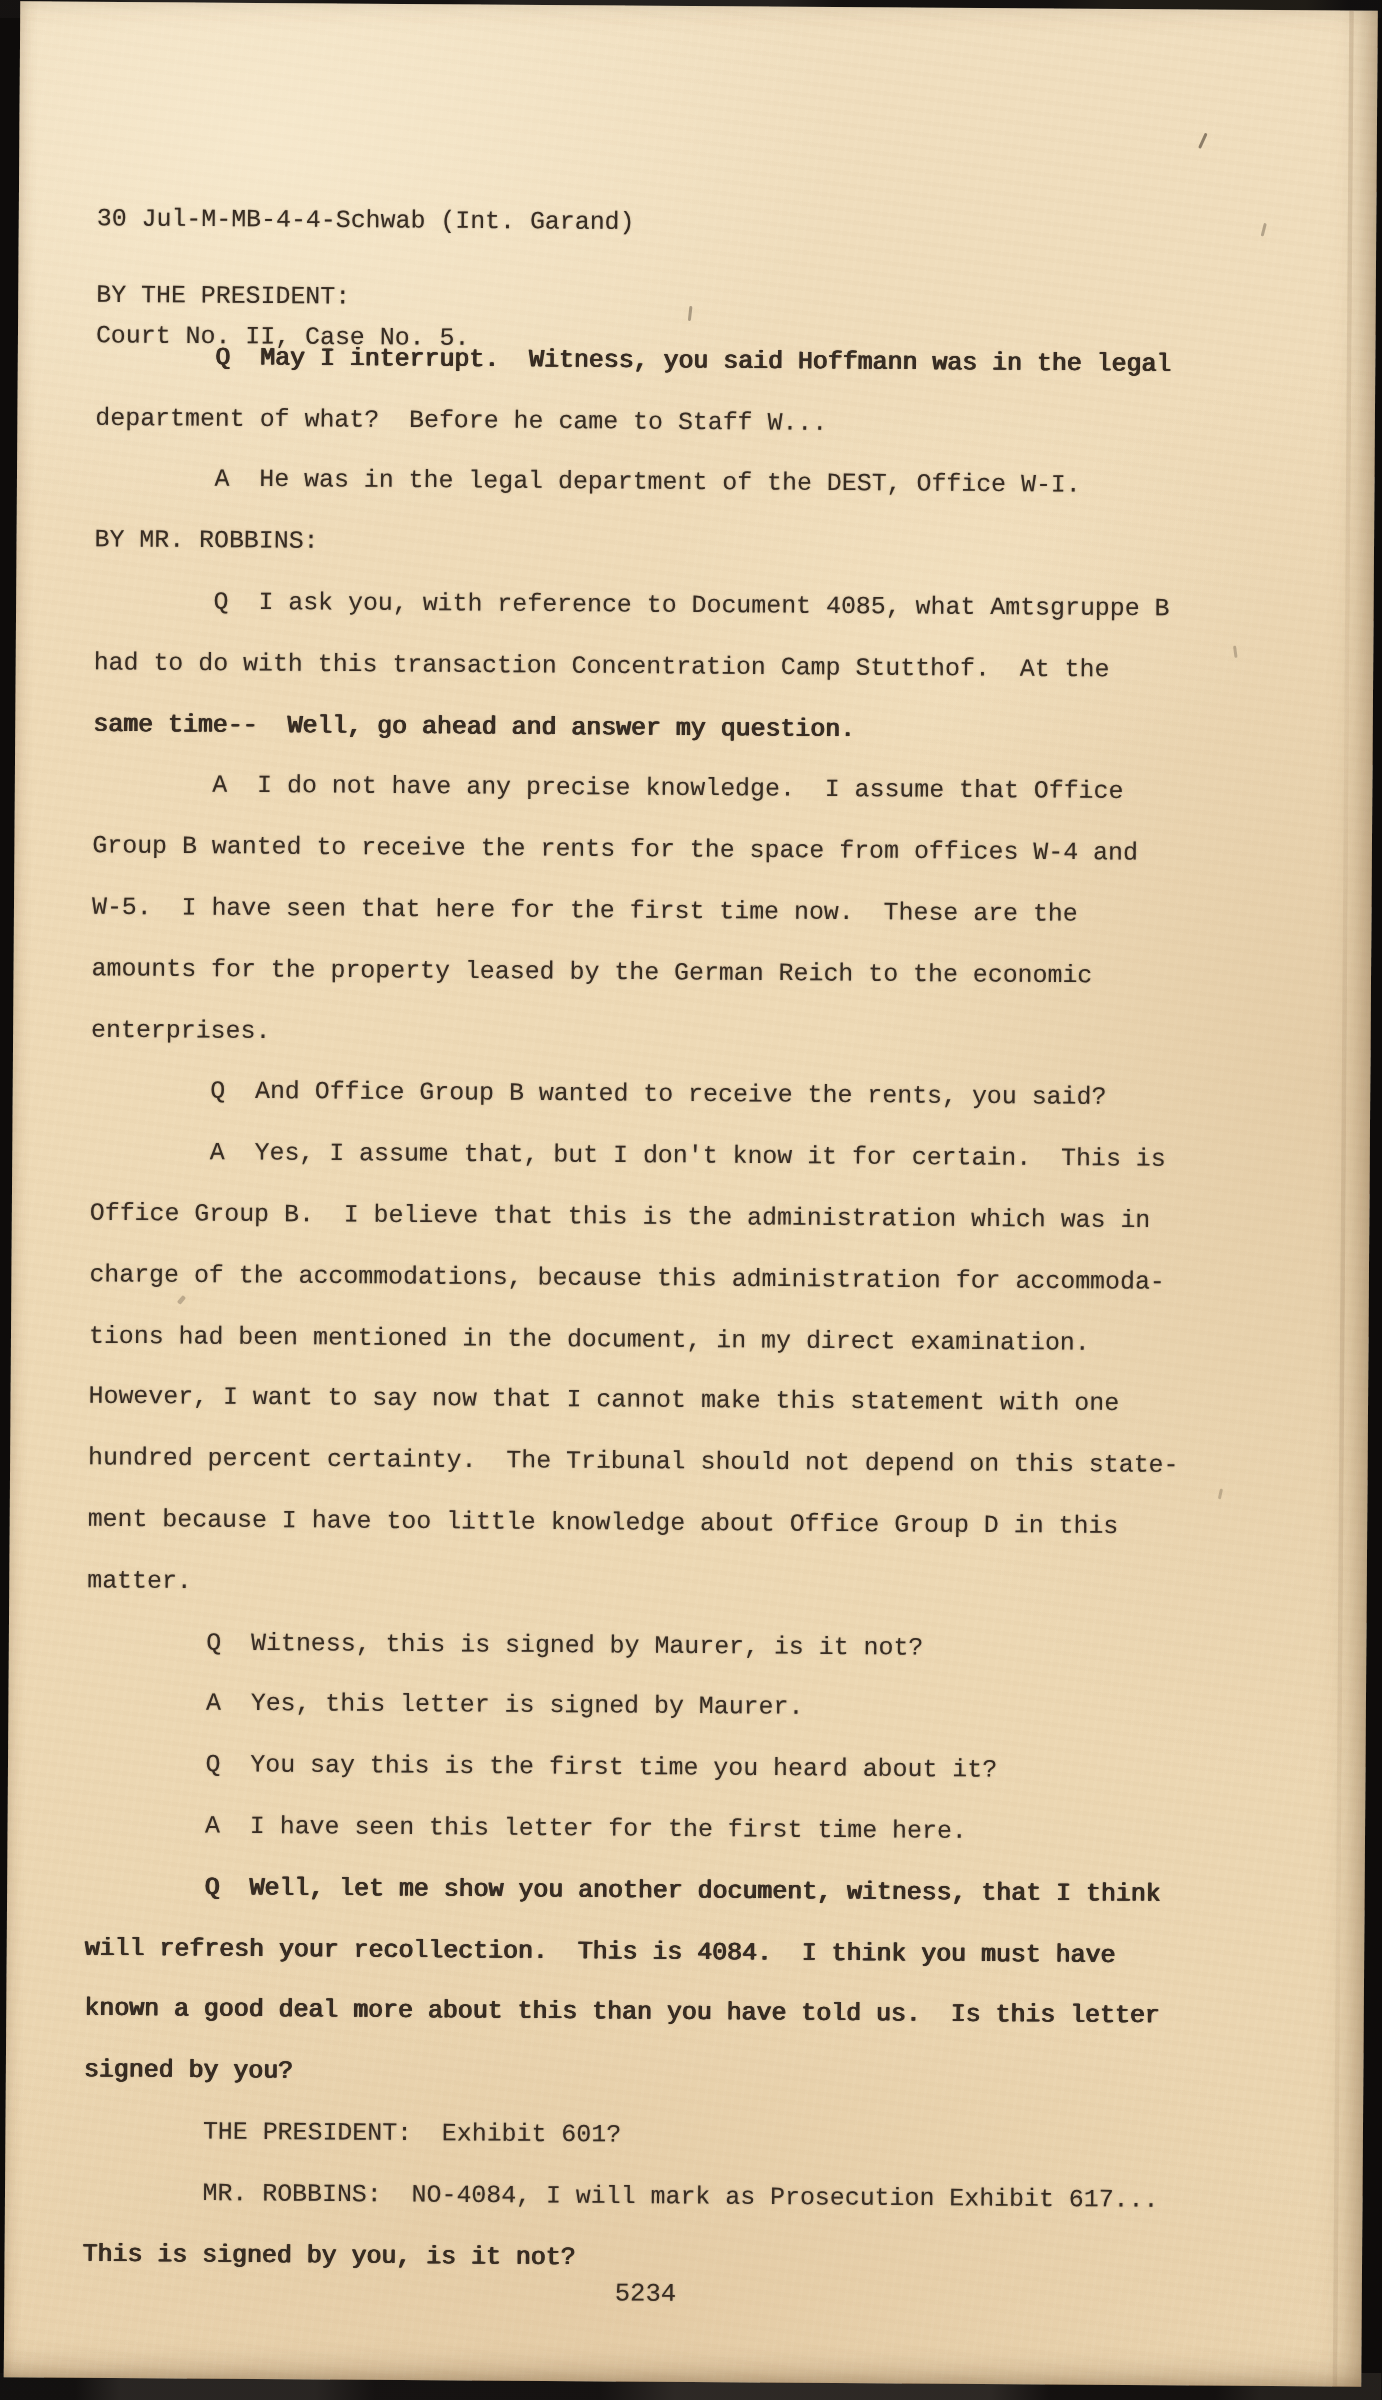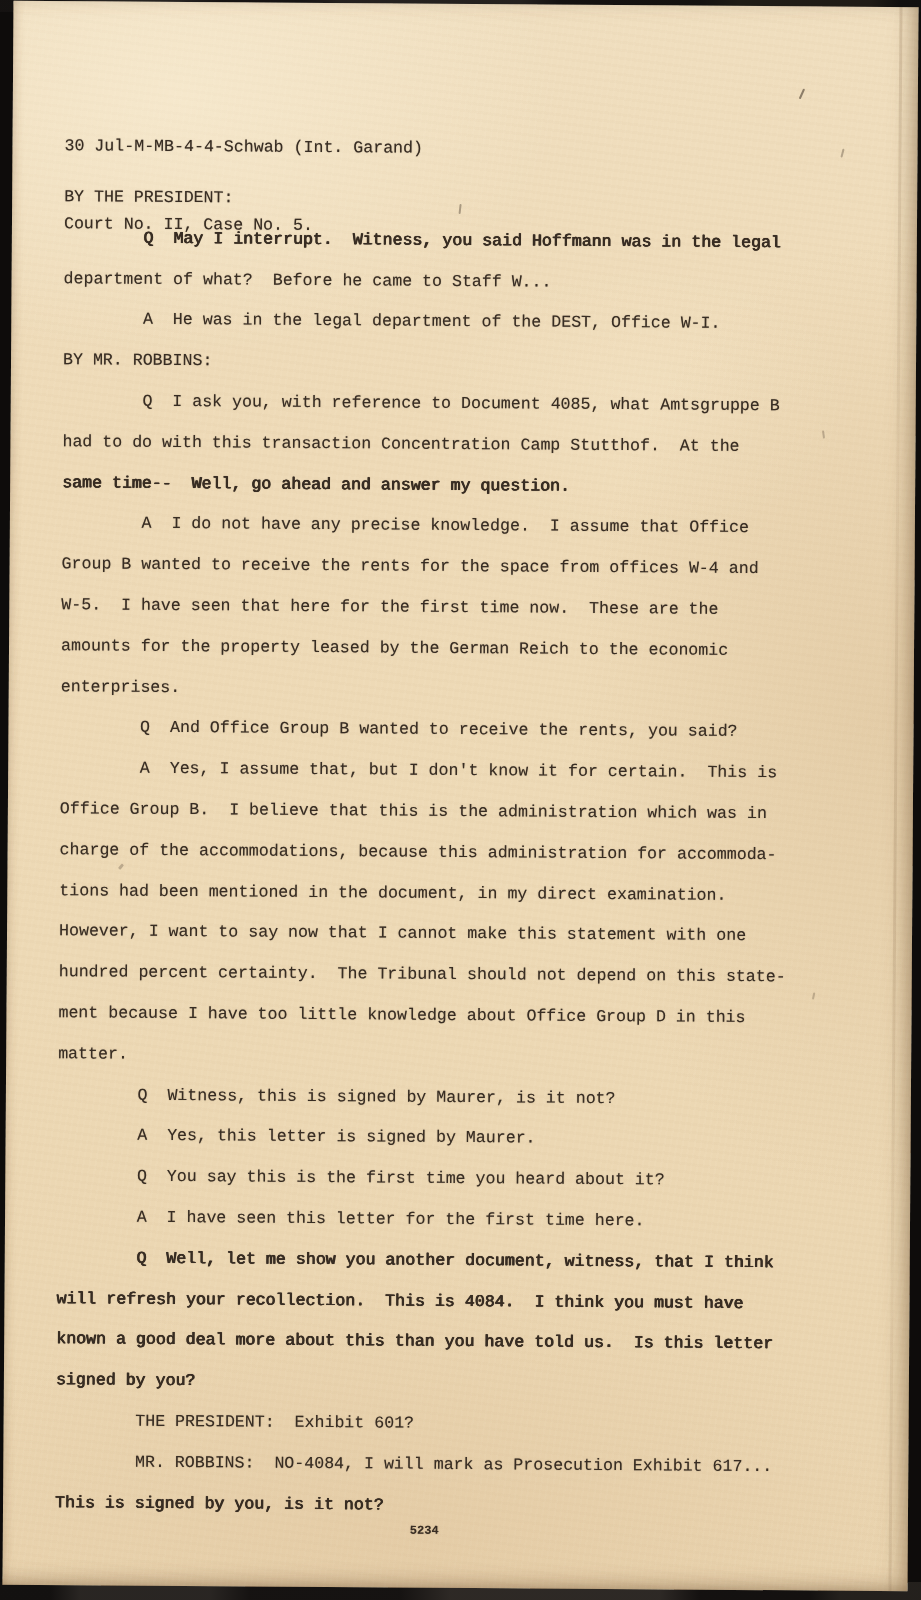--- a/index.html
+++ b/index.html
@@ -64,24 +64,23 @@
     position: absolute; left: 52px; top: 176px;
     font-size: 16.6px; line-height: 40.8px;
     text-shadow: 0 0 1px rgba(56,44,34,0.5);
   }
   .tline { height: 40.8px; }
   .tline.bold {
     text-shadow: 0.55px 0 0 currentColor, -0.25px 0 0 currentColor, 0 0 1px rgba(56,44,34,0.6);
   }
   .page-number {
     position: absolute; left: 407px; top: 1516px;
-    font-size: 12px; line-height: 22px;
+    font-size: 17px; line-height: 22px;
     color: var(--ink);
     text-shadow: 0 0 1px rgba(56,44,34,0.5);
-    font-weight: bold;
   }
 
   
   .crease {
     position: absolute; top: 0; left: 886px; width: 3px; height: 100%;
     background: linear-gradient(180deg,
       rgba(120,90,60,0.20) 0%, rgba(120,90,60,0.06) 30%,
       rgba(120,90,60,0.18) 55%, rgba(120,90,60,0.05) 80%, rgba(120,90,60,0.15) 100%);
   }
 

